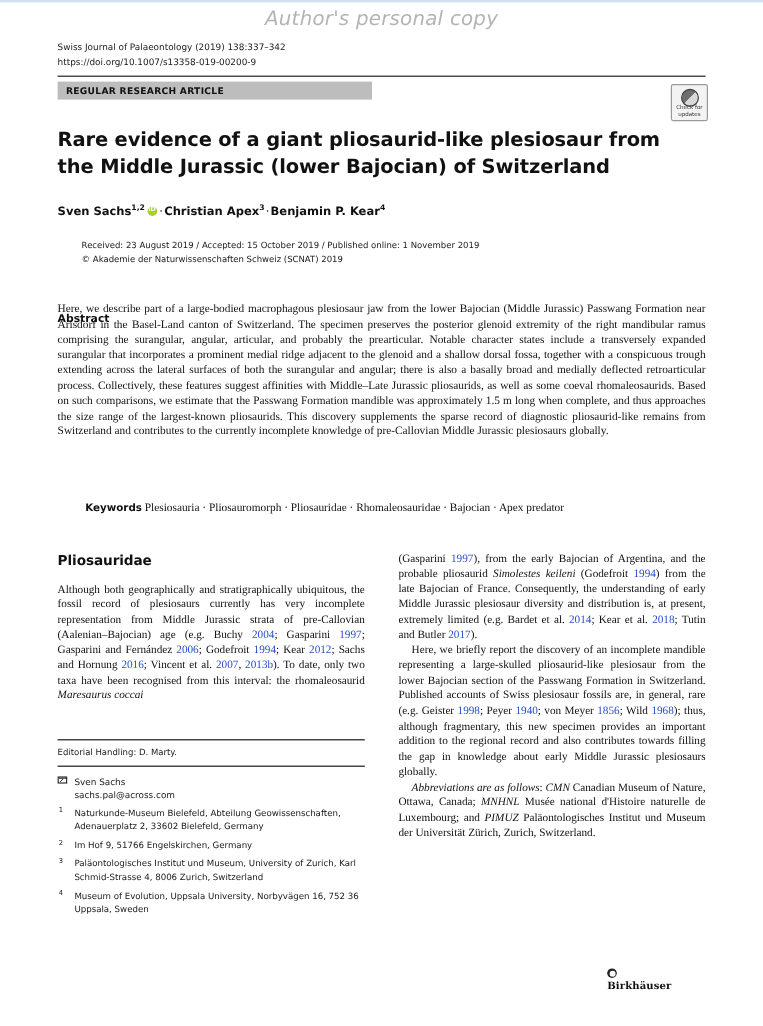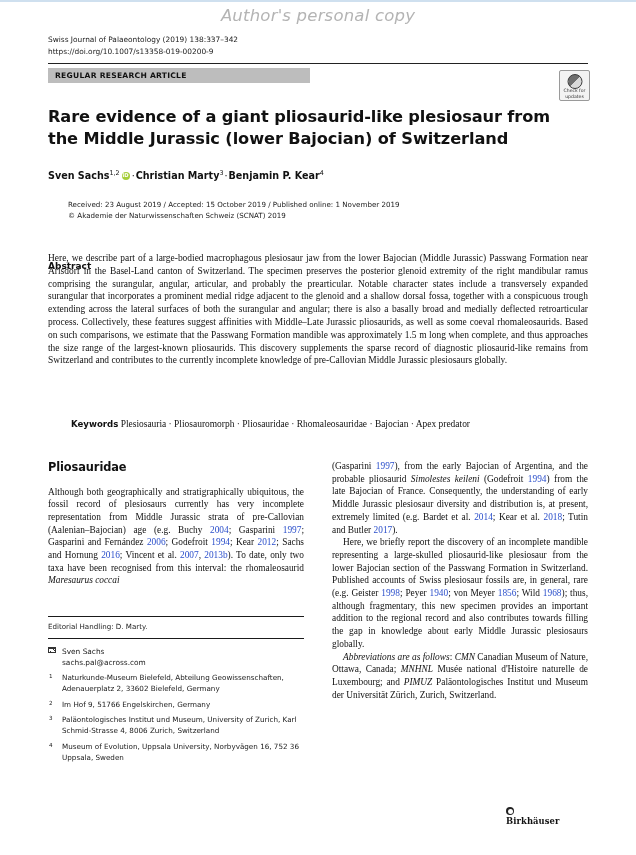--- a/index.html
+++ b/index.html
@@ -137,21 +137,21 @@
     left: 48px;
     top: 169px;
     width: 540px;
     font-family: "DejaVu Sans", sans-serif;
     font-size: 9.6px;
     font-weight: bold;
     color: #111;
   }
   .authors sup {
     font-size: 6.4px;
-    font-weight: normal;
+    font-weight: bold;
     vertical-align: super;
   }
   .orcid {
     display: inline-block;
     width: 8px;
     height: 8px;
     border-radius: 50%;
     background: #a6ce39;
     position: relative;
     vertical-align: -1px;
@@ -384,21 +384,21 @@
     <div class="circ"></div>
     <div class="lbl">
       <span>Check for</span><br>
       <span>updates</span>
     </div>
   </div>
 
   <div class="title">Rare evidence of a giant pliosaurid-like plesiosaur from the Middle Jurassic (lower Bajocian) of Switzerland</div>
 
   <div class="authors">
-    <span><span>Sven Sachs</span><sup>1,2</sup></span><span class="orcid"></span><span class="sep-dot">·</span><span><span>Christian Marty</span><sup>3</sup></span><span class="sep-dot">·</span><span><span>Benjamin P. Kear</span><sup>4</sup></span>
+    <span><span>Sven Sachs</span><sup>1,2</sup></span><span class="orcid"></span><span class="sep-dot">·</span><span><span>Christian Apex</span><sup>3</sup></span><span class="sep-dot">·</span><span><span>Benjamin P. Kear</span><sup>4</sup></span>
   </div>
 
   <div class="dates">
     <div>Received: 23 August 2019 / Accepted: 15 October 2019 / Published online: 1 November 2019</div>
     <div>© Akademie der Naturwissenschaften Schweiz (SCNAT) 2019</div>
   </div>
 
   <div class="abstract-head">Abstract</div>
   <div class="abstract-body">Here, we describe part of a large-bodied macrophagous plesiosaur jaw from the lower Bajocian (Middle Jurassic) Passwang Formation near Arisdorf in the Basel-Land canton of Switzerland. The specimen preserves the posterior glenoid extremity of the right mandibular ramus comprising the surangular, angular, articular, and probably the prearticular. Notable character states include a transversely expanded surangular that incorporates a prominent medial ridge adjacent to the glenoid and a shallow dorsal fossa, together with a conspicuous trough extending across the lateral surfaces of both the surangular and angular; there is also a basally broad and medially deflected retroarticular process. Collectively, these features suggest affinities with Middle–Late Jurassic pliosaurids, as well as some coeval rhomaleosaurids. Based on such comparisons, we estimate that the Passwang Formation mandible was approximately 1.5 m long when complete, and thus approaches the size range of the largest-known pliosaurids. This discovery supplements the sparse record of diagnostic pliosaurid-like remains from Switzerland and contributes to the currently incomplete knowledge of pre-Callovian Middle Jurassic plesiosaurs globally.</div>
 

